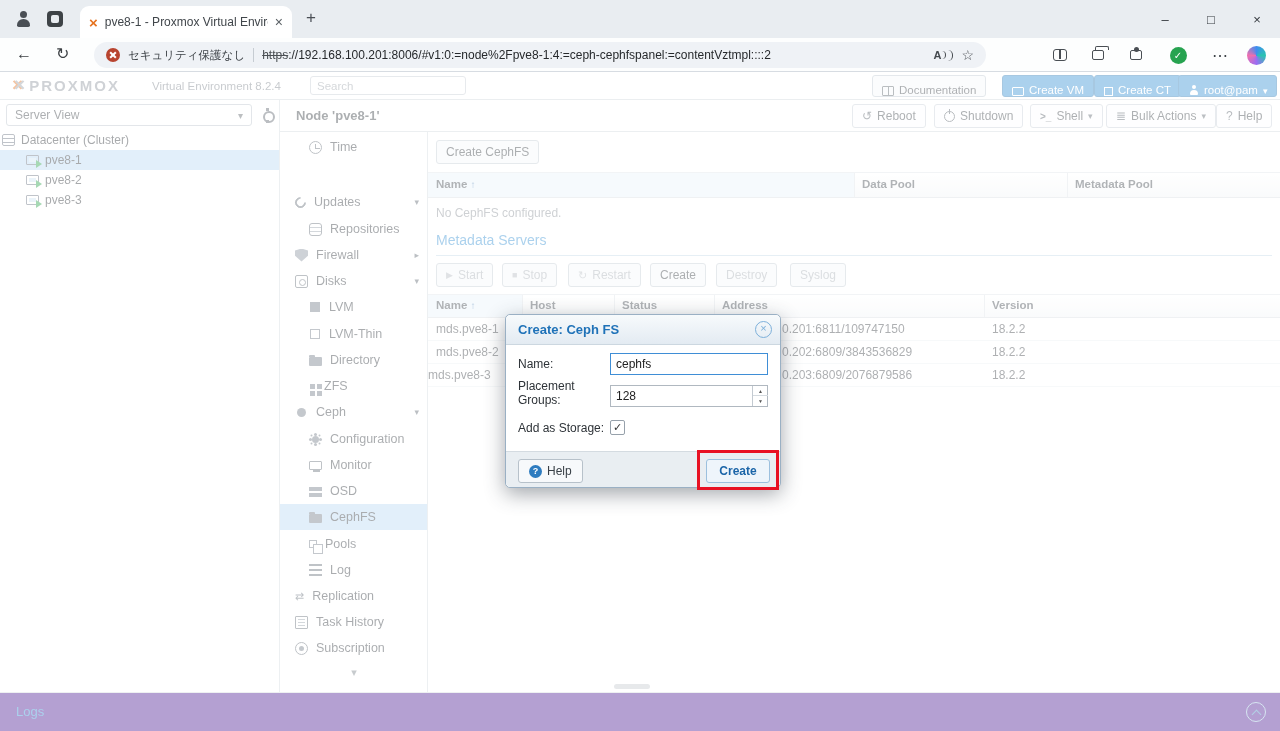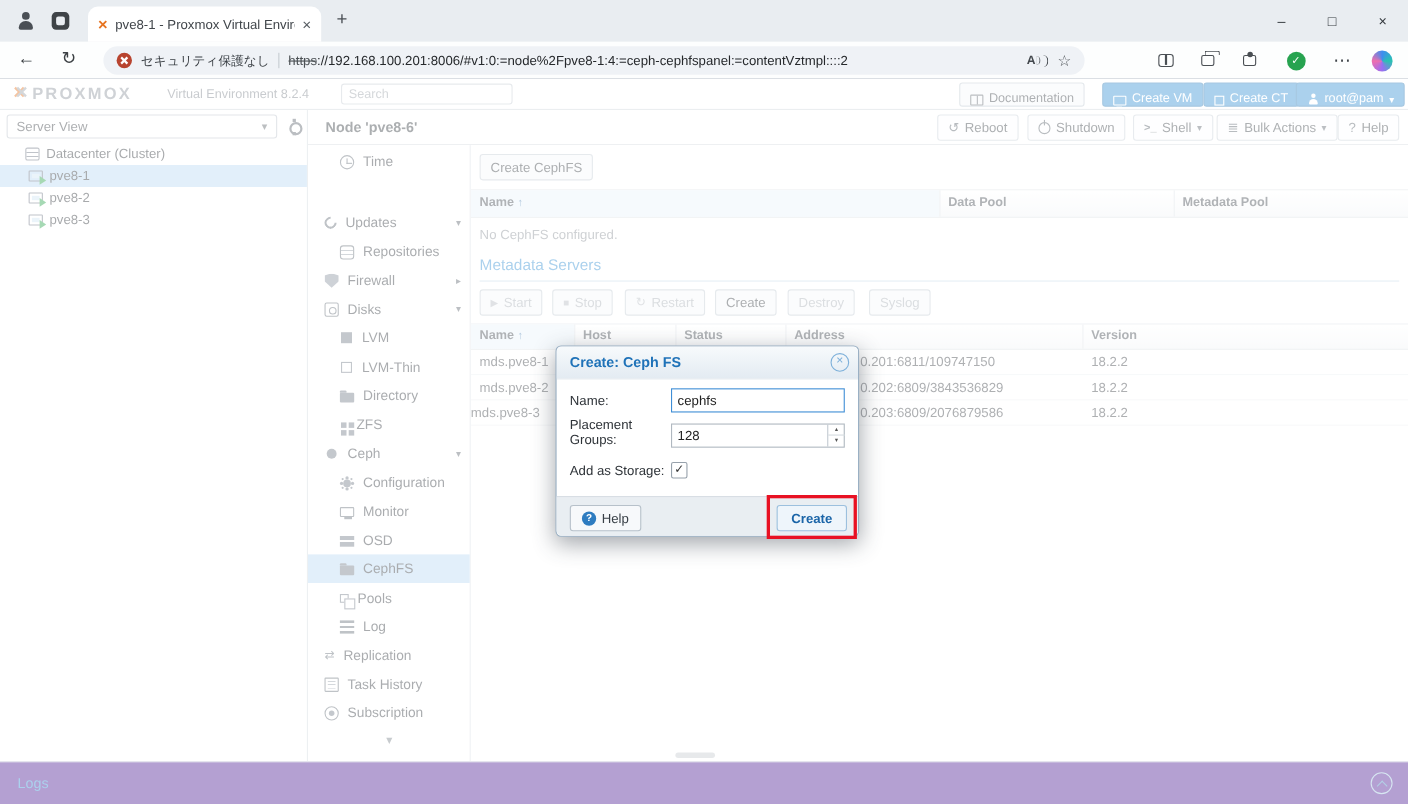--- a/index.html
+++ b/index.html
@@ -72,21 +72,21 @@
 
   
   .sidebar{position:absolute;left:0;top:28px;width:280px;height:592px;border-right:1px solid #d5dbe1;background:#fff}
   .sv-combo{position:absolute;left:6px;top:4px;width:246px;height:22px;border:1px solid #bcc4cc;border-radius:3px;background:#fff;display:flex;align-items:center;padding:0 8px;font-size:12px;color:#3a3f45}
   .sv-caret{margin-left:auto;color:#5f666d;font-size:10px}
   .sv-gear{position:absolute;left:259px;top:7px;width:17px;height:17px}
   .sv-gear::before{content:"";position:absolute;left:4px;top:4px;width:8px;height:8px;border:2px solid #5d656e;border-radius:50%}
   .sv-gear::after{content:"";position:absolute;left:7px;top:1px;width:2.5px;height:15px;background:linear-gradient(#5d656e 0 3px,transparent 3px 12px,#5d656e 12px 15px)}
   .trow{position:absolute;left:0;width:279px;height:20px;display:flex;align-items:center;gap:6px;font-size:12px;color:#30353b}
   .trow.selected{background:#b9d8f2}
-  .ind0{padding-left:23px}.ind1{padding-left:26px}
+  .ind0{padding-left:2px}.ind1{padding-left:26px}
   .ti-dc{width:13px;height:12px;border:1px solid #6a7380;border-radius:2px;background:repeating-linear-gradient(transparent 0 3px,#6a7380 3px 4px);flex:none}
   .ti-node{width:13px;height:10px;border:1px solid #6a7380;border-radius:1px;position:relative;flex:none}
   .ti-node::before{content:"";position:absolute;left:2px;top:2px;right:2px;bottom:2px;background:#cfe4f4}
   .ti-node::after{content:"";position:absolute;right:-4px;bottom:-4px;width:0;height:0;border-left:6px solid #2da44e;border-top:4px solid transparent;border-bottom:4px solid transparent}
 
   
   .node-hdr{position:absolute;left:280px;top:28px;width:1000px;height:32px;background:#fff;border-bottom:1px solid #d2d8de}
   .node-title{position:absolute;left:16px;top:8px;font-size:13px;font-weight:700;color:#3a4147}
   .nbtn{position:absolute;top:4px;height:24px;display:flex;align-items:center;gap:5px;padding:0 9px;border:1px solid #c8d0d8;border-radius:3px;background:#fdfdfe;font-size:12px;color:#3d444b;white-space:nowrap}
   .nico{color:#57606a;font-size:12px;line-height:1}
@@ -277,21 +277,21 @@
           <span class="ti-node"></span>
           <span>pve8-2</span>
         </div>
       <div class="trow ind1" style="top:90px">
           <span class="ti-node"></span>
           <span>pve8-3</span>
         </div>
     </div>
 
     <div class="node-hdr">
-      <span class="node-title">Node 'pve8-6'</span>
+      <span class="node-title">Node 'pve8-1'</span>
       <span class="nbtn" style="left:572px">
           <span class="nico">↺</span>
           <span>Reboot</span>
         </span>
       <span class="nbtn" style="left:654px">
           <span class="bi-power"></span>
           <span>Shutdown</span>
         </span>
       <span class="nbtn" style="left:750px">
           <span class="shellp">&gt;_</span>

